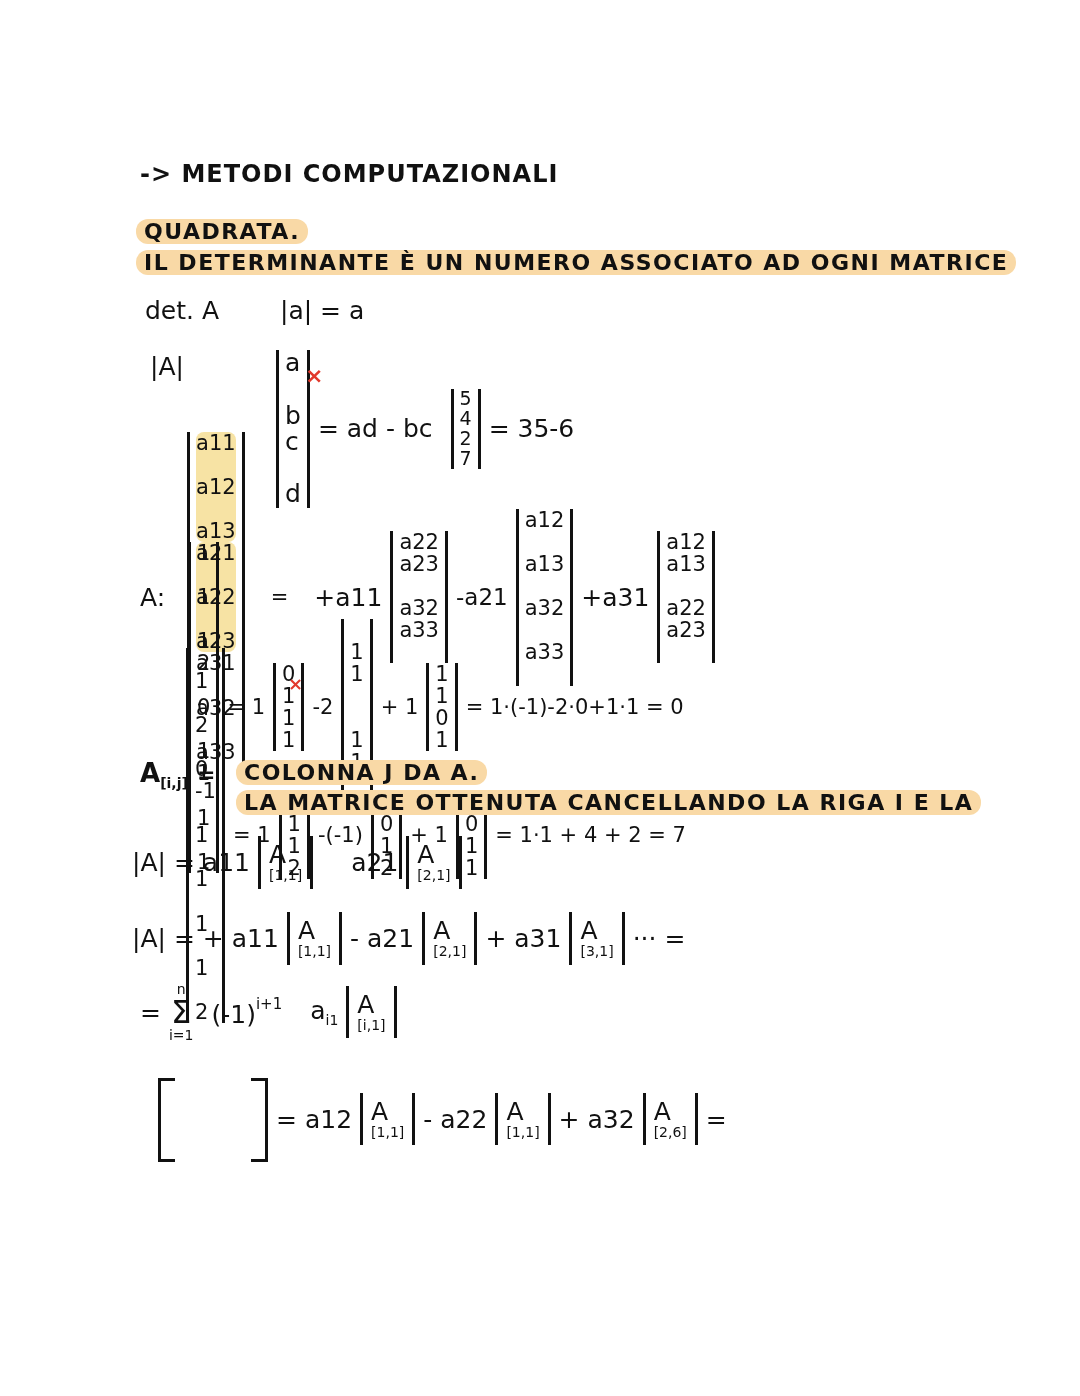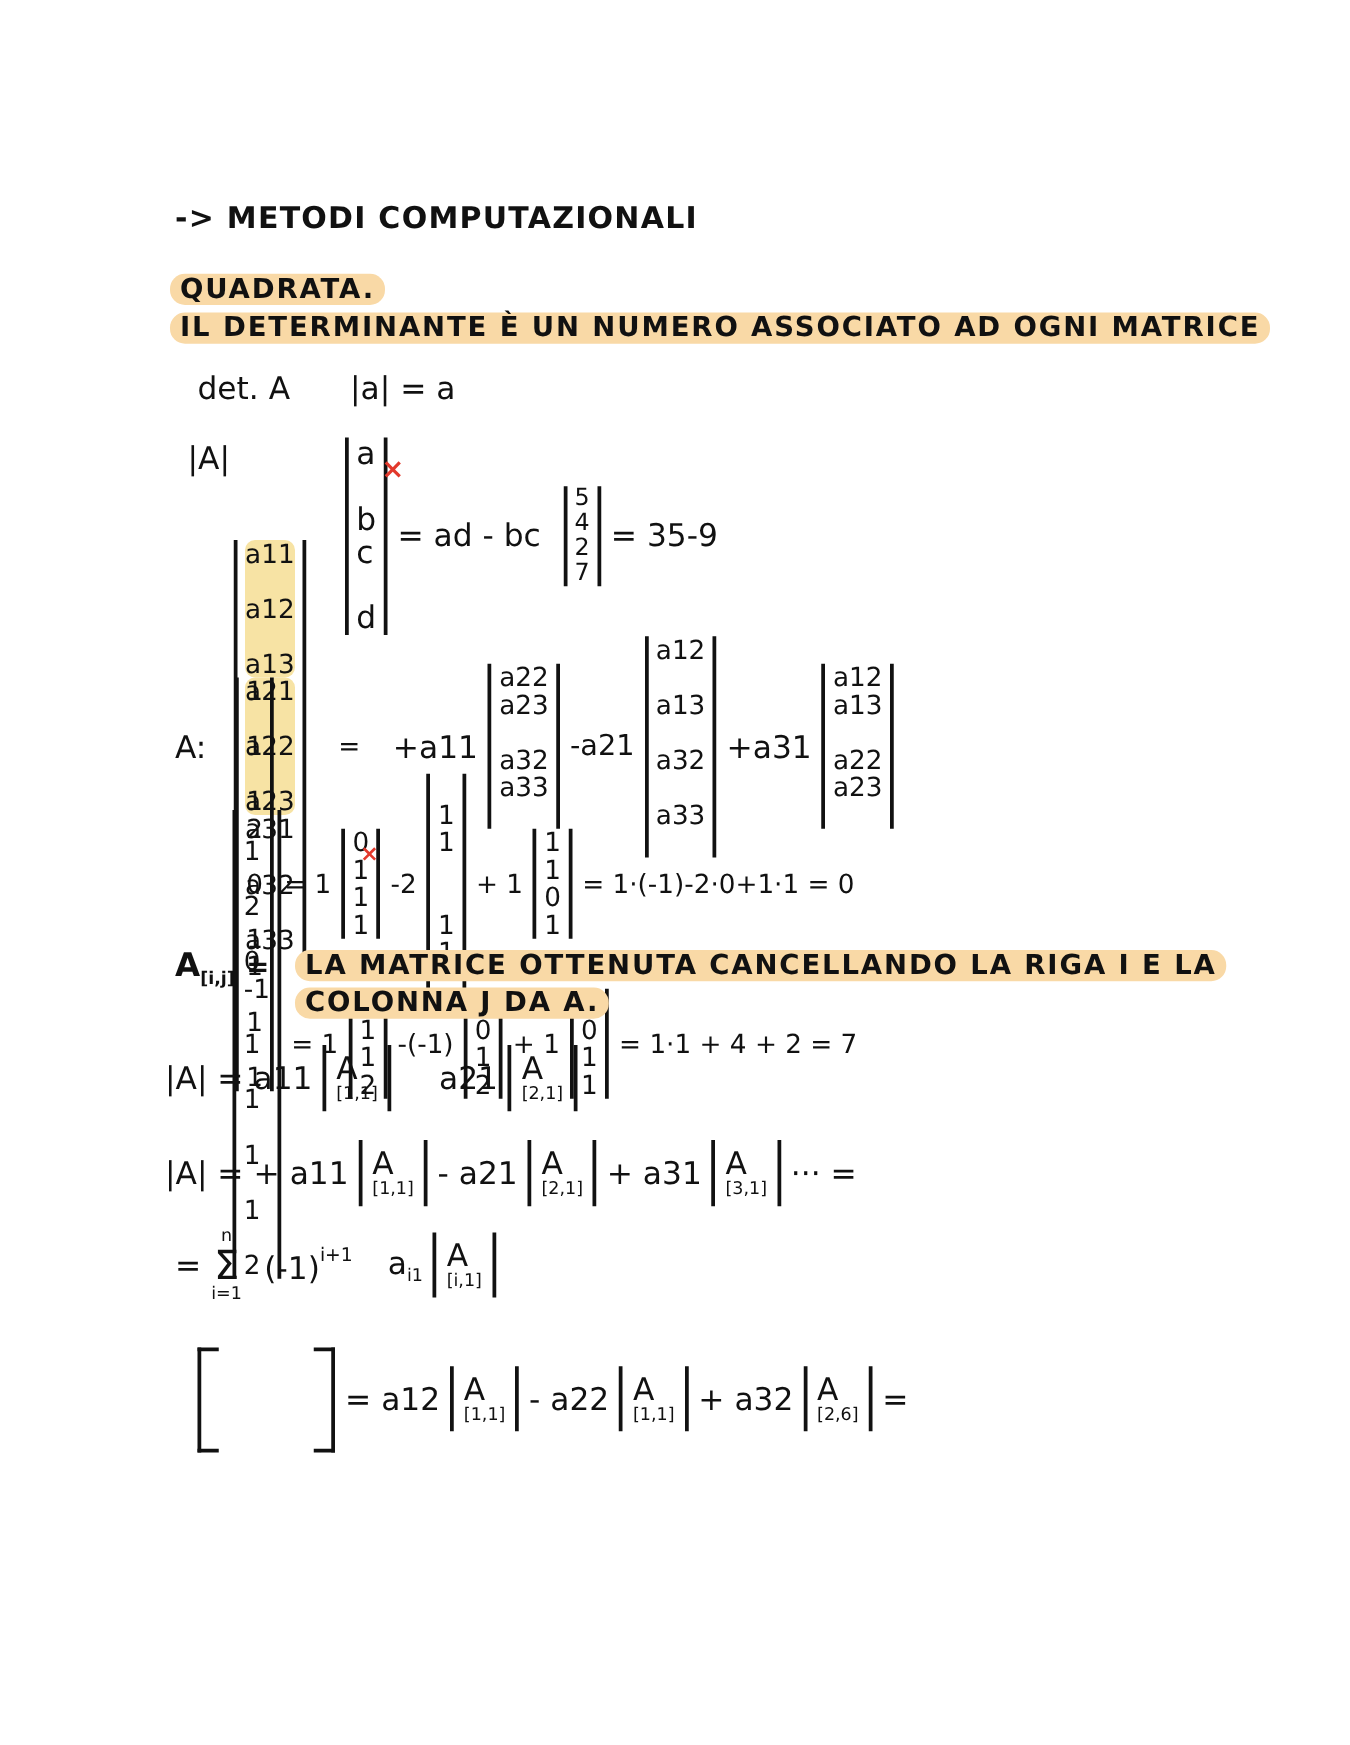--- a/index.html
+++ b/index.html
@@ -32,42 +32,42 @@
 <div class="abs hand" style="left:140px;top:160px;font-size:24px;">
   <span>-&gt;</span>
   <span>METODI COMPUTAZIONALI</span>
 </div>
 
 <div class="abs caps" style="left:136px;top:216px;line-height:31px;">
   <div><span class="hl">QUADRATA.</span></div>
   <div><span class="hl">IL DETERMINANTE È UN NUMERO ASSOCIATO AD OGNI MATRICE</span></div>
 </div>
 
-<div class="abs math" style="left:158px;top:296px;">det. A</div>
+<div class="abs math" style="left:145px;top:296px;">det. A</div>
 <div class="abs math" style="left:280px;top:296px;">|a| = a</div>
 <div class="abs math" style="left:150px;top:352px;">|A|</div>
 
 <div class="abs math row" style="left:276px;top:350px;">
   <div class="det" style="position:relative;">
     <span><span>a</span>&nbsp;&nbsp;<span>b</span></span>
     <span><span>c</span>&nbsp;&nbsp;<span>d</span></span>
     <span class="abs red-x" style="left:26px;top:14px;">×</span>
   </div>
   <span>= ad - bc</span>
   <div class="det" style="font-size:19px;margin-left:10px;">
     <span>
         <span>5</span> 
         <span>4</span>
       </span>
     <span>
         <span>2</span> 
         <span>7</span>
       </span>
   </div>
-  <span>= 35-9</span>
+  <span>= 35-6</span>
 </div>
 
 <div class="abs math row" style="left:140px;top:432px;font-size:21px;">
   <span style="font-size:25px;margin-right:14px;">A:</span>
   <div class="det" style="position:relative;">
     <span class="hl-y" style="border-radius:8px;"><span>a11</span>&nbsp;&nbsp;<span>a12</span>&nbsp;&nbsp;<span>a13</span></span>
     <span class="hl-y" style="border-radius:8px;"><span>a21</span>&nbsp;&nbsp;<span>a22</span>&nbsp;&nbsp;<span>a23</span></span>
     <span><span>a31</span>&nbsp;&nbsp;<span>a32</span>&nbsp;&nbsp;<span>a33</span></span>
   </div>
   <span style="margin:0 18px;">=</span>
@@ -165,22 +165,22 @@
       </span>
   </div>
   <span>= 1·1 + 4 + 2 = 7</span>
 </div>
 
 <div class="abs math" style="left:140px;top:758px;font-size:26px;font-weight:bold;">
   <span>A</span><span class="sub">[i,j]</span>
   <span style="font-size:22px;">=</span>
 </div>
 <div class="abs caps" style="left:236px;top:758px;line-height:30px;">
+  <div><span class="hl">COLONNA j DA A.</span></div>
   <div><span class="hl">LA MATRICE OTTENUTA CANCELLANDO LA RIGA i E LA</span></div>
-  <div><span class="hl">COLONNA j DA A.</span></div>
 </div>
 
 <div class="abs math row" style="left:132px;top:836px;">
   <span>|A| =</span>
   <span>a11</span>
   <div class="det" style="padding:6px 8px;">
       <span>
         <span>A</span>
         <span class="sub">[1,1]</span>
       </span>

